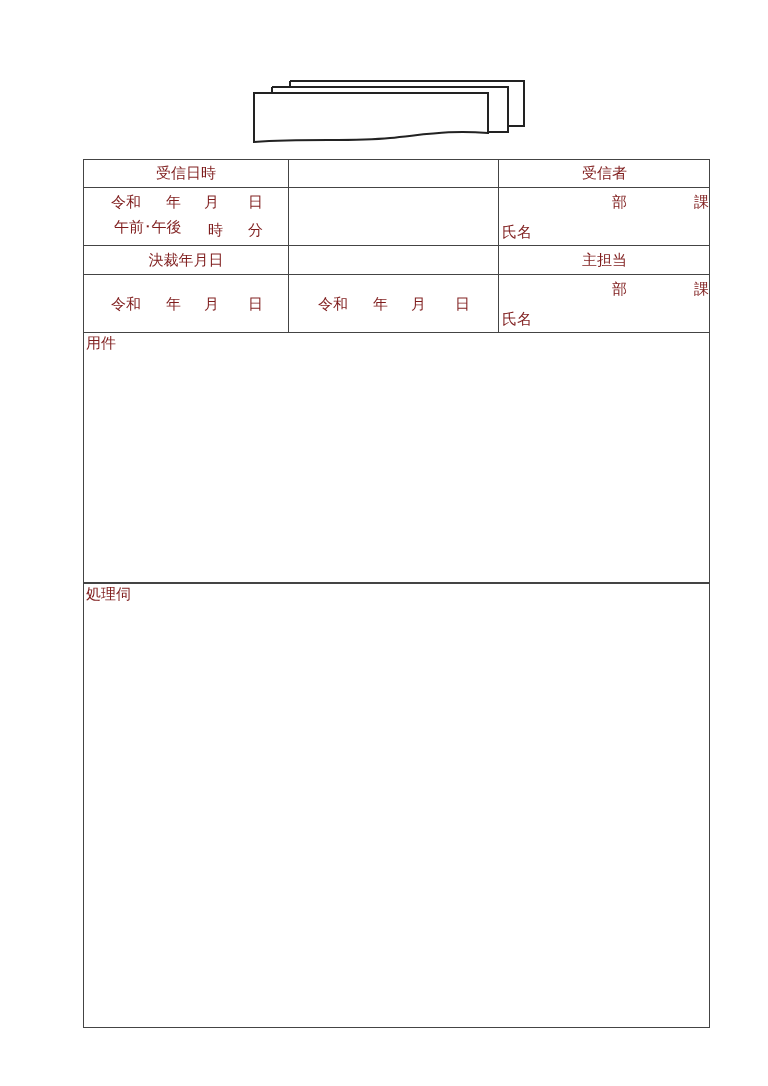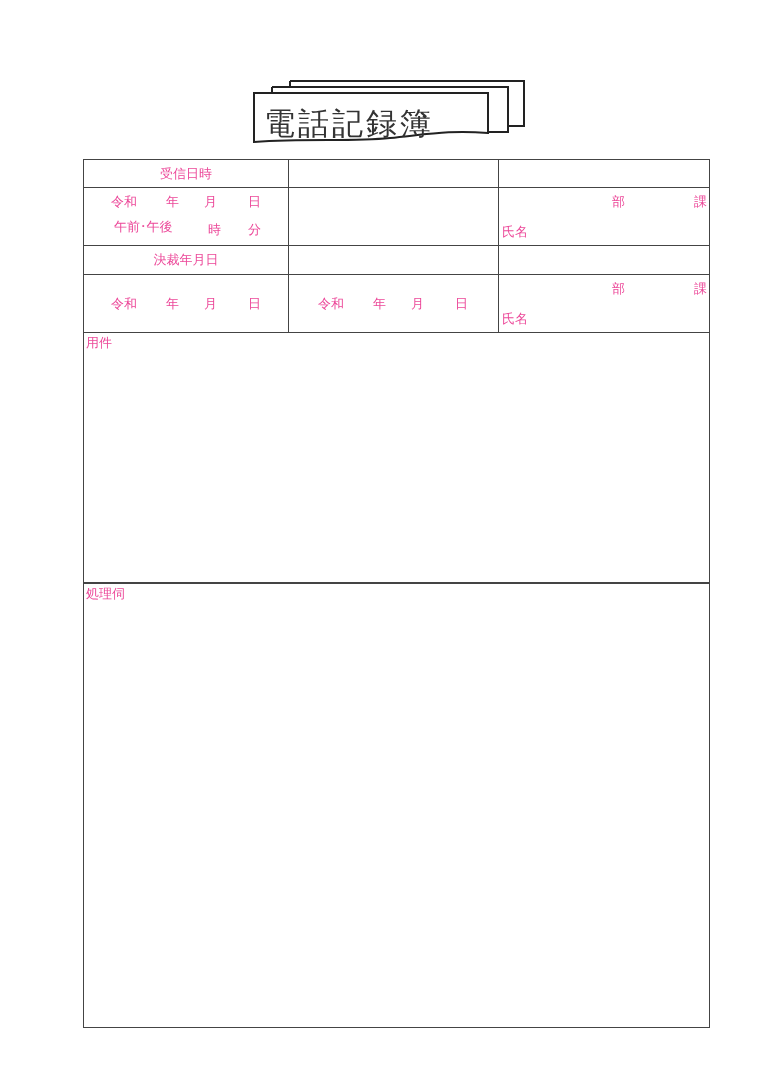--- a/index.html
+++ b/index.html
@@ -4,72 +4,73 @@
 <style>
   html, body { margin:0; padding:0; background:#ffffff; }
   body { width:768px; height:1086px; position:relative; overflow:hidden;
          font-family:"DejaVu Serif","Liberation Serif",serif; color:#222; }
   .title-wrap { position:absolute; left:250px; top:78px; width:280px; height:70px; }
   .title-svg { position:absolute; left:0; top:0; }
   .title-text { position:absolute; left:14px; top:25px; font-size:31px; letter-spacing:3px;
                 font-family:"DejaVu Serif","Liberation Serif",serif; color:#333; }
   .form { position:absolute; left:83px; top:159px; width:627px; height:869px;
           border:1.5px solid #444; box-sizing:border-box; }
-  .cell { position:absolute; box-sizing:border-box; font-size:13px; color:#ec4899; }
+  .cell { position:absolute; box-sizing:border-box; font-size:15px; color:#7f1d1d; }
   .hline { position:absolute; left:0; right:0; height:0; border-top:1.2px solid #444; }
   .vline { position:absolute; width:0; border-left:1.5px solid #444; }
   .center { display:flex; align-items:center; justify-content:center; }
   .abs { position:absolute; white-space:nowrap; }
 </style>
 </head>
 <body>
 
 <div class="title-wrap">
   <svg class="title-svg" width="280" height="70">
     <path d="M40 3 L274 3 L274 48 L250 48" fill="#fff" stroke="#222" stroke-width="2"></path>
     <path d="M40 3 L40 10" fill="none" stroke="#222" stroke-width="2"></path>
     <path d="M22 9 L258 9 L258 54 L238 54" fill="#fff" stroke="#222" stroke-width="2"></path>
     <path d="M22 9 L22 15" fill="none" stroke="#222" stroke-width="2"></path>
     <path d="M4 15 L238 15 L238 55 C200 52, 180 56, 140 60 C100 64, 60 60, 4 64 Z" fill="#fff" stroke="#222" stroke-width="2"></path>
   </svg>
-  <div class="title-text">電話記録簿</div>
 </div>
 
 <div class="form">
 
   <div class="hline" style="top:27px;"></div>
   <div class="hline" style="top:85px;"></div>
   <div class="hline" style="top:114px;"></div>
   <div class="hline" style="top:172px;"></div>
   <div class="hline" style="top:422px; border-top-width:2px;"></div>
 
   <div class="vline" style="left:204px; top:0; height:172px;"></div>
   <div class="vline" style="left:414px; top:0; height:172px;"></div>
 
   <div class="cell center" style="left:0; top:0; width:204px; height:27px;">受信日時</div>
+  <div class="cell center" style="left:415px; top:0; width:211px; height:27px;">受信者</div>
 
   <div class="cell" style="left:0; top:28px; width:204px; height:57px;">
     <span class="abs" style="left:27px; top:5px;">令和</span>
     <span class="abs" style="left:82px; top:5px;">年</span>
     <span class="abs" style="left:120px; top:5px;">月</span>
     <span class="abs" style="left:164px; top:5px;">日</span>
     <span class="abs" style="left:30px; top:30px;">午前･午後</span>
     <span class="abs" style="left:124px; top:33px;">時</span>
     <span class="abs" style="left:164px; top:33px;">分</span>
   </div>
 
   <div class="cell" style="left:205px; top:28px; width:209px; height:57px;"></div>
 
   <div class="cell" style="left:415px; top:28px; width:211px; height:57px;">
     <span class="abs" style="left:113px; top:5px;">部</span>
     <span class="abs" style="left:195px; top:5px;">課</span>
     <span class="abs" style="left:3px; top:35px;">氏名</span>
   </div>
 
   <div class="cell center" style="left:0; top:86px; width:204px; height:28px;">決裁年月日</div>
+  <div class="cell center" style="left:415px; top:86px; width:211px; height:28px;">主担当</div>
 
   <div class="cell" style="left:0; top:115px; width:204px; height:57px;">
     <span class="abs" style="left:27px; top:20px;">令和</span>
     <span class="abs" style="left:82px; top:20px;">年</span>
     <span class="abs" style="left:120px; top:20px;">月</span>
     <span class="abs" style="left:164px; top:20px;">日</span>
   </div>
 
   <div class="cell" style="left:205px; top:115px; width:209px; height:57px;">
     <span class="abs" style="left:29px; top:20px;">令和</span>

